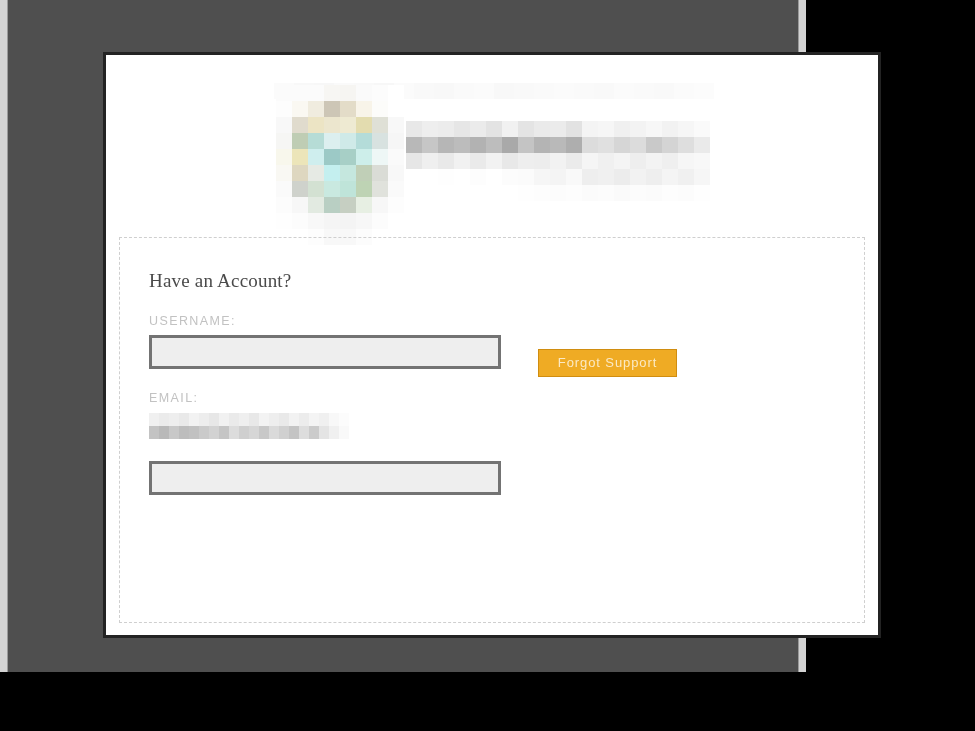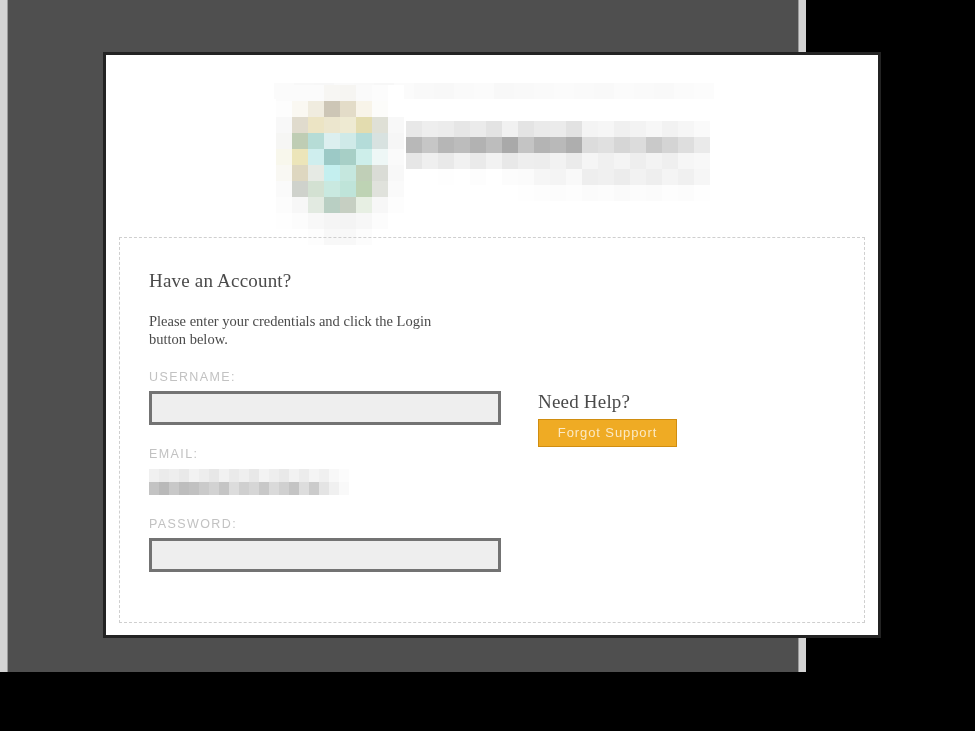--- a/index.html
+++ b/index.html
@@ -463,21 +463,20 @@
           <i style="background: rgb(254, 254, 254);"></i>
         </div>
     </div>
 
     <div id="form-container">
 
       <div id="col-left">
 
         <h2 class="section-heading">Have an Account?</h2>
 
-        <p class="intro-text">Please enter your credentials and click the Login button below.</p>
 
         <div class="field-block">
           <label class="field-label">USERNAME:</label>
           <input class="text-input" type="text" placeholder="" style="">
         </div>
 
         <div class="field-block">
           <label class="field-label">EMAIL:</label>
           <div class="mosaic" id="email-value-mosaic">
               <i style="background: rgb(240, 240, 240);"></i>
@@ -517,32 +516,30 @@
               <i style="background: rgb(196, 196, 196);"></i>
               <i style="background: rgb(221, 221, 221);"></i>
               <i style="background: rgb(203, 203, 203);"></i>
               <i style="background: rgb(228, 228, 228);"></i>
               <i style="background: rgb(240, 240, 240);"></i>
               <i style="background: rgb(249, 249, 249);"></i>
             </div>
         </div>
 
         <div class="field-block">
-          <label class="field-label">PASSWORD:</label>
           <input class="text-input" type="password" placeholder="" style="">
         </div>
 
 
       </div>
 
       <div id="col-right">
 
 
 
-        <h2 class="section-heading" id="need-help-heading">Need Help?</h2>
 
         <button id="contact-support-button">Forgot Support</button>
 
       </div>
 
     </div>
   </div>
 </div>
 
 <div id="bottom-bar"></div>

